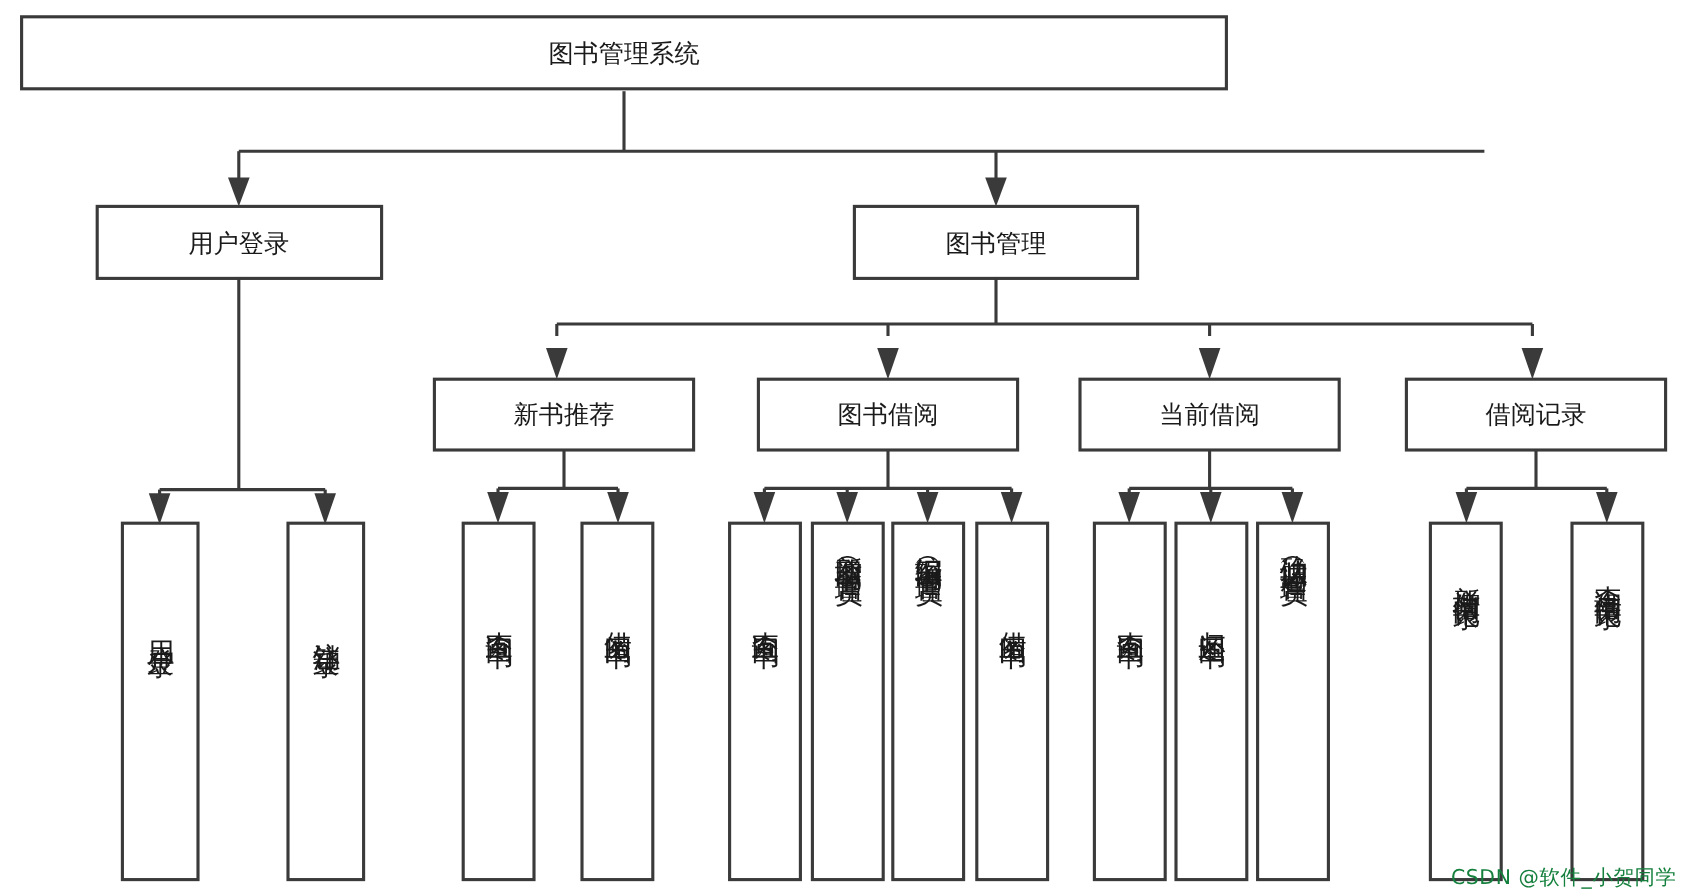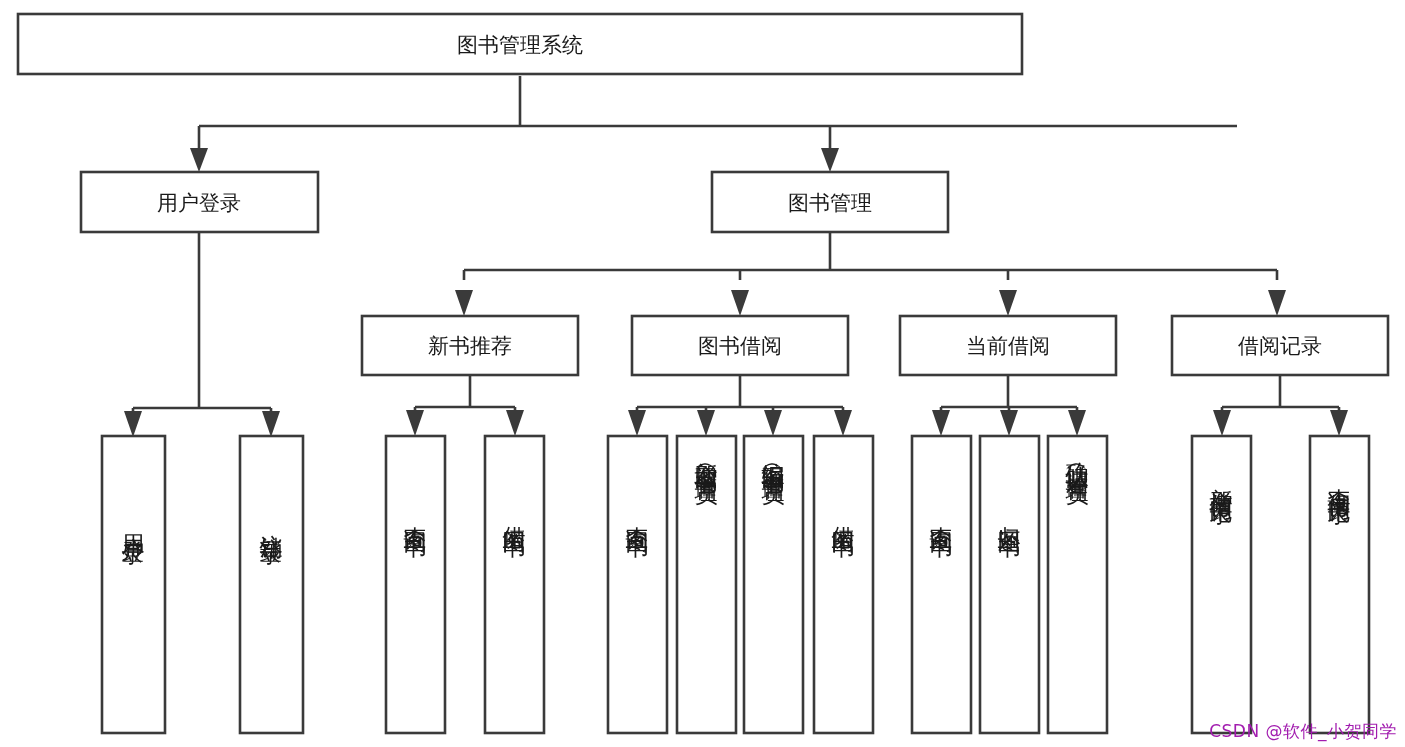--- a/index.html
+++ b/index.html
@@ -35,21 +35,21 @@
     line-height:1.05;
     letter-spacing:3px;
     color:#1a1a1a;
     white-space:nowrap;
   }
   .watermark{
     position:absolute;
     right:8px;bottom:4px;
     font-family:"DejaVu Sans","Liberation Sans",sans-serif;
     font-size:17px;
-    color:#a21caf;
+    color:#15803d;
     letter-spacing:0.5px;
     white-space:nowrap;
   }
 </style>
 </head>
 <body>
 
 <div id="stage">
 
   <svg id="diagram" viewBox="0 0 1405 747">

